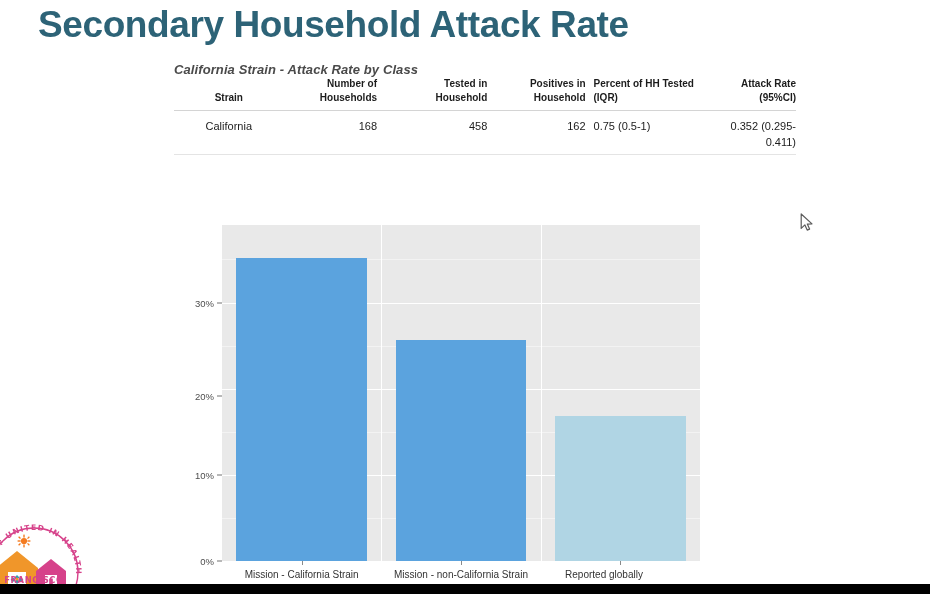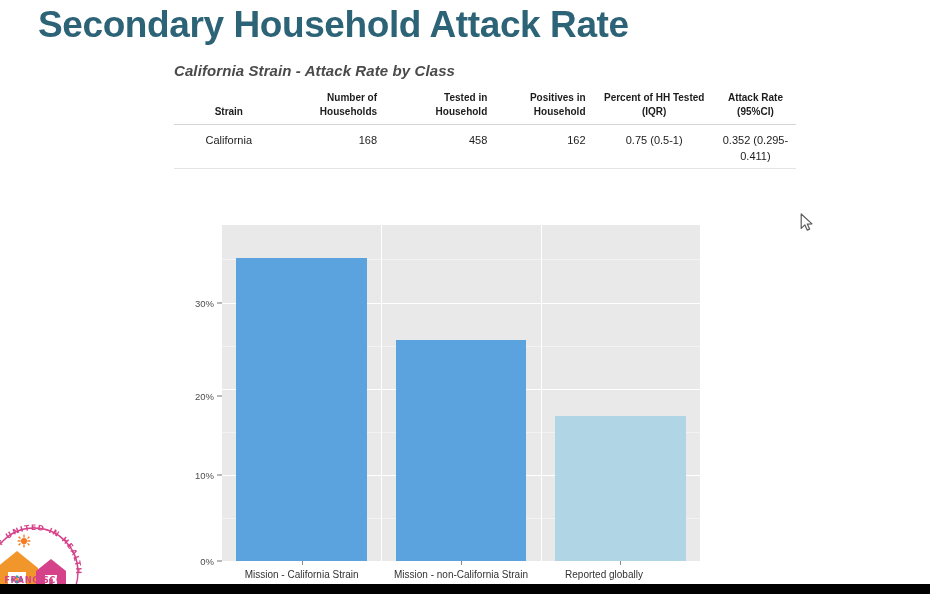--- a/index.html
+++ b/index.html
@@ -29,25 +29,25 @@
   }
 
   
   #table-block {
     position: absolute;
     left: 174px;
     top: 62px;
     width: 622px;
   }
   #table-caption {
-    font-size: 15px;
+    font-size: 13px;
     font-style: italic;
     font-weight: bold;
     color: #4a4a4a;
-    margin-bottom: 12px;
+    margin-bottom: 0;
     letter-spacing: 0.1px;
   }
   table.data-table {
     border-collapse: collapse;
     width: 100%;
     font-size: 11px;
     color: #1c1c1c;
   }
   table.data-table th {
     font-weight: bold;
@@ -60,22 +60,22 @@
   table.data-table td {
     padding: 8px 0 3px 0;
     border-bottom: 1px solid #e4e4e4;
     vertical-align: top;
     line-height: 1.45;
   }
   .col-strain   { width: 128px; text-align: center; }
   .col-num      { width: 104px; text-align: right; padding-right: 18px !important; }
   .col-tested   { width: 104px; text-align: right; padding-right: 20px !important; }
   .col-pos      { width: 86px;  text-align: right; padding-right: 8px !important; }
-  .col-pct      { width: 146px; text-align: center; }
-  .col-rate     { width: 94px;  text-align: center; }
+  .col-pct      { width: 146px; text-align: left; }
+  .col-rate     { width: 94px;  text-align: right; }
   th.col-pct, td.col-pct { padding-left: 6px; }
   th.col-rate, td.col-rate { padding-left: 2px; }
 
   
   #chart-block {
     position: absolute;
     left: 182px;
     top: 225px;
     width: 530px;
     height: 360px;

